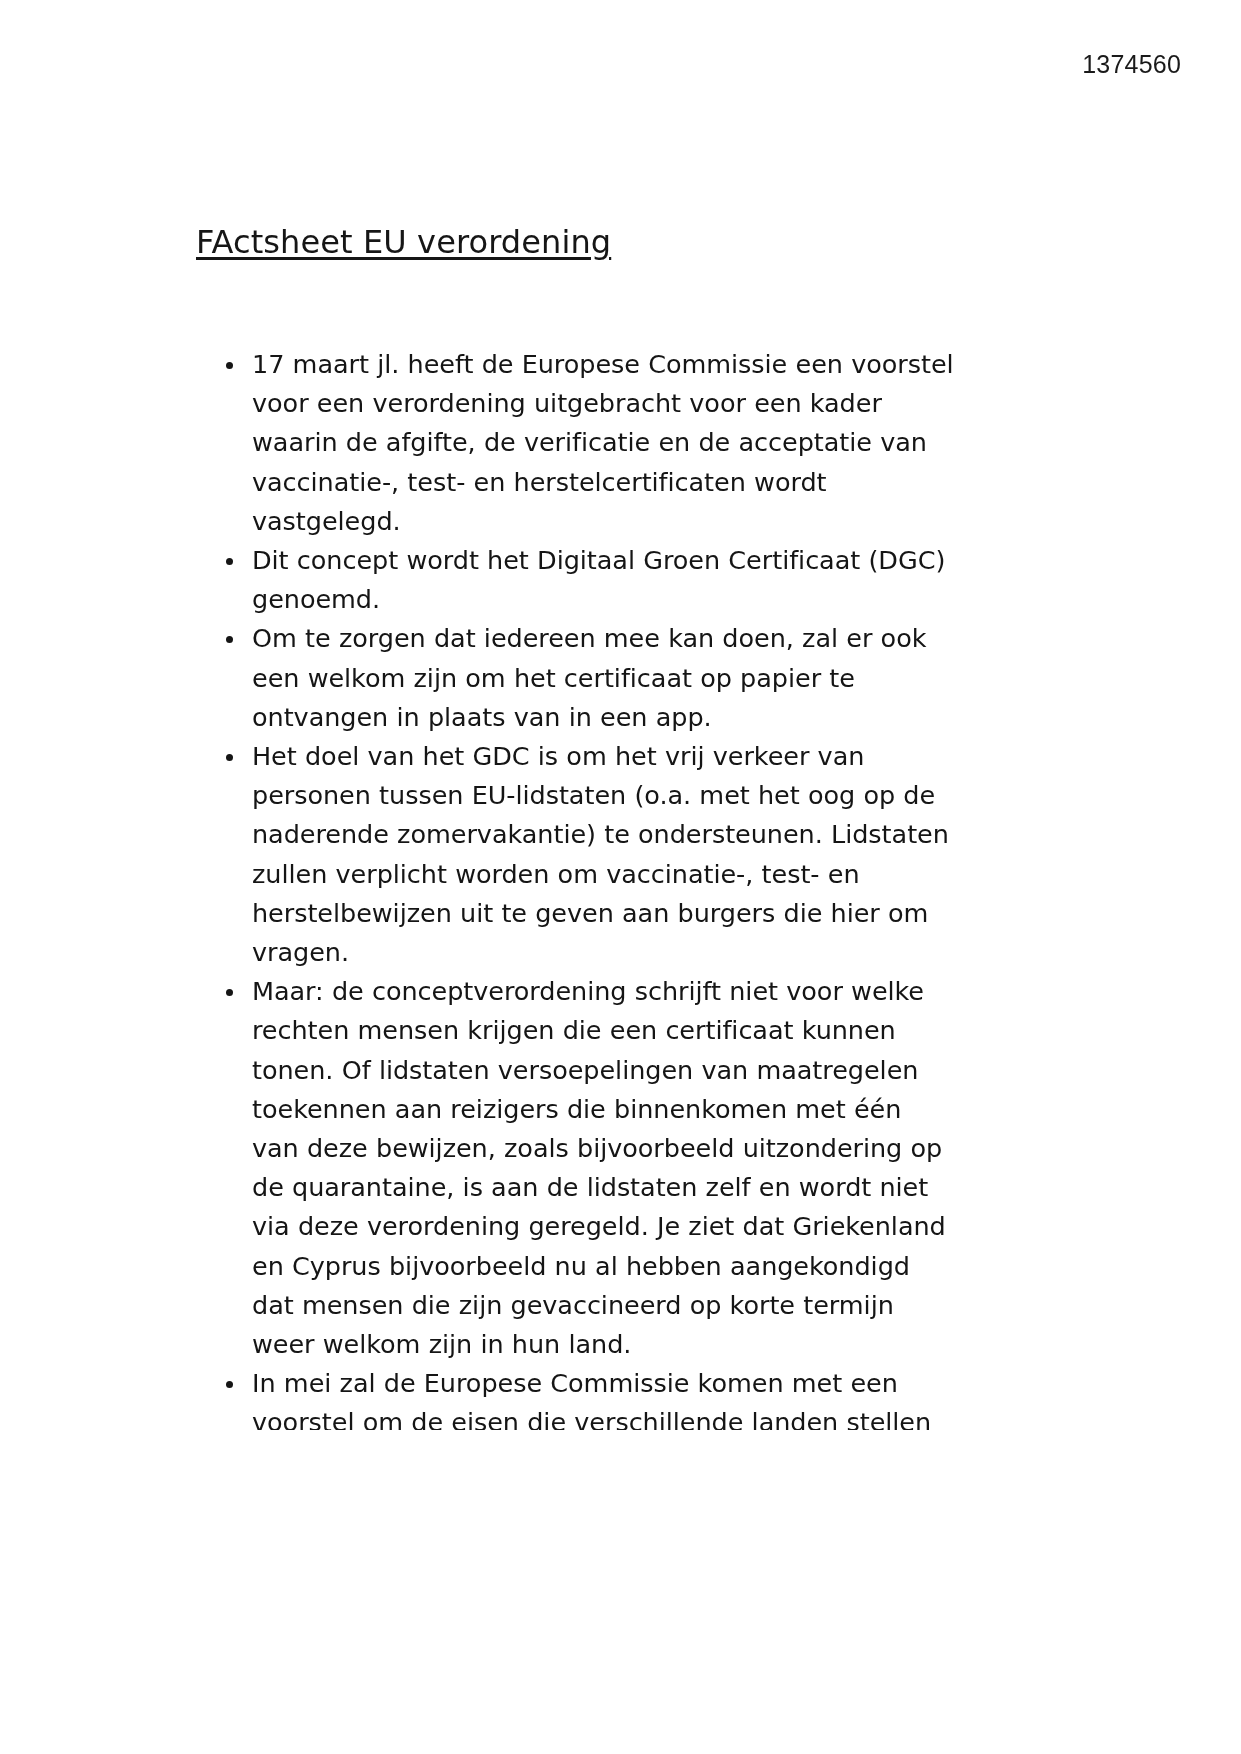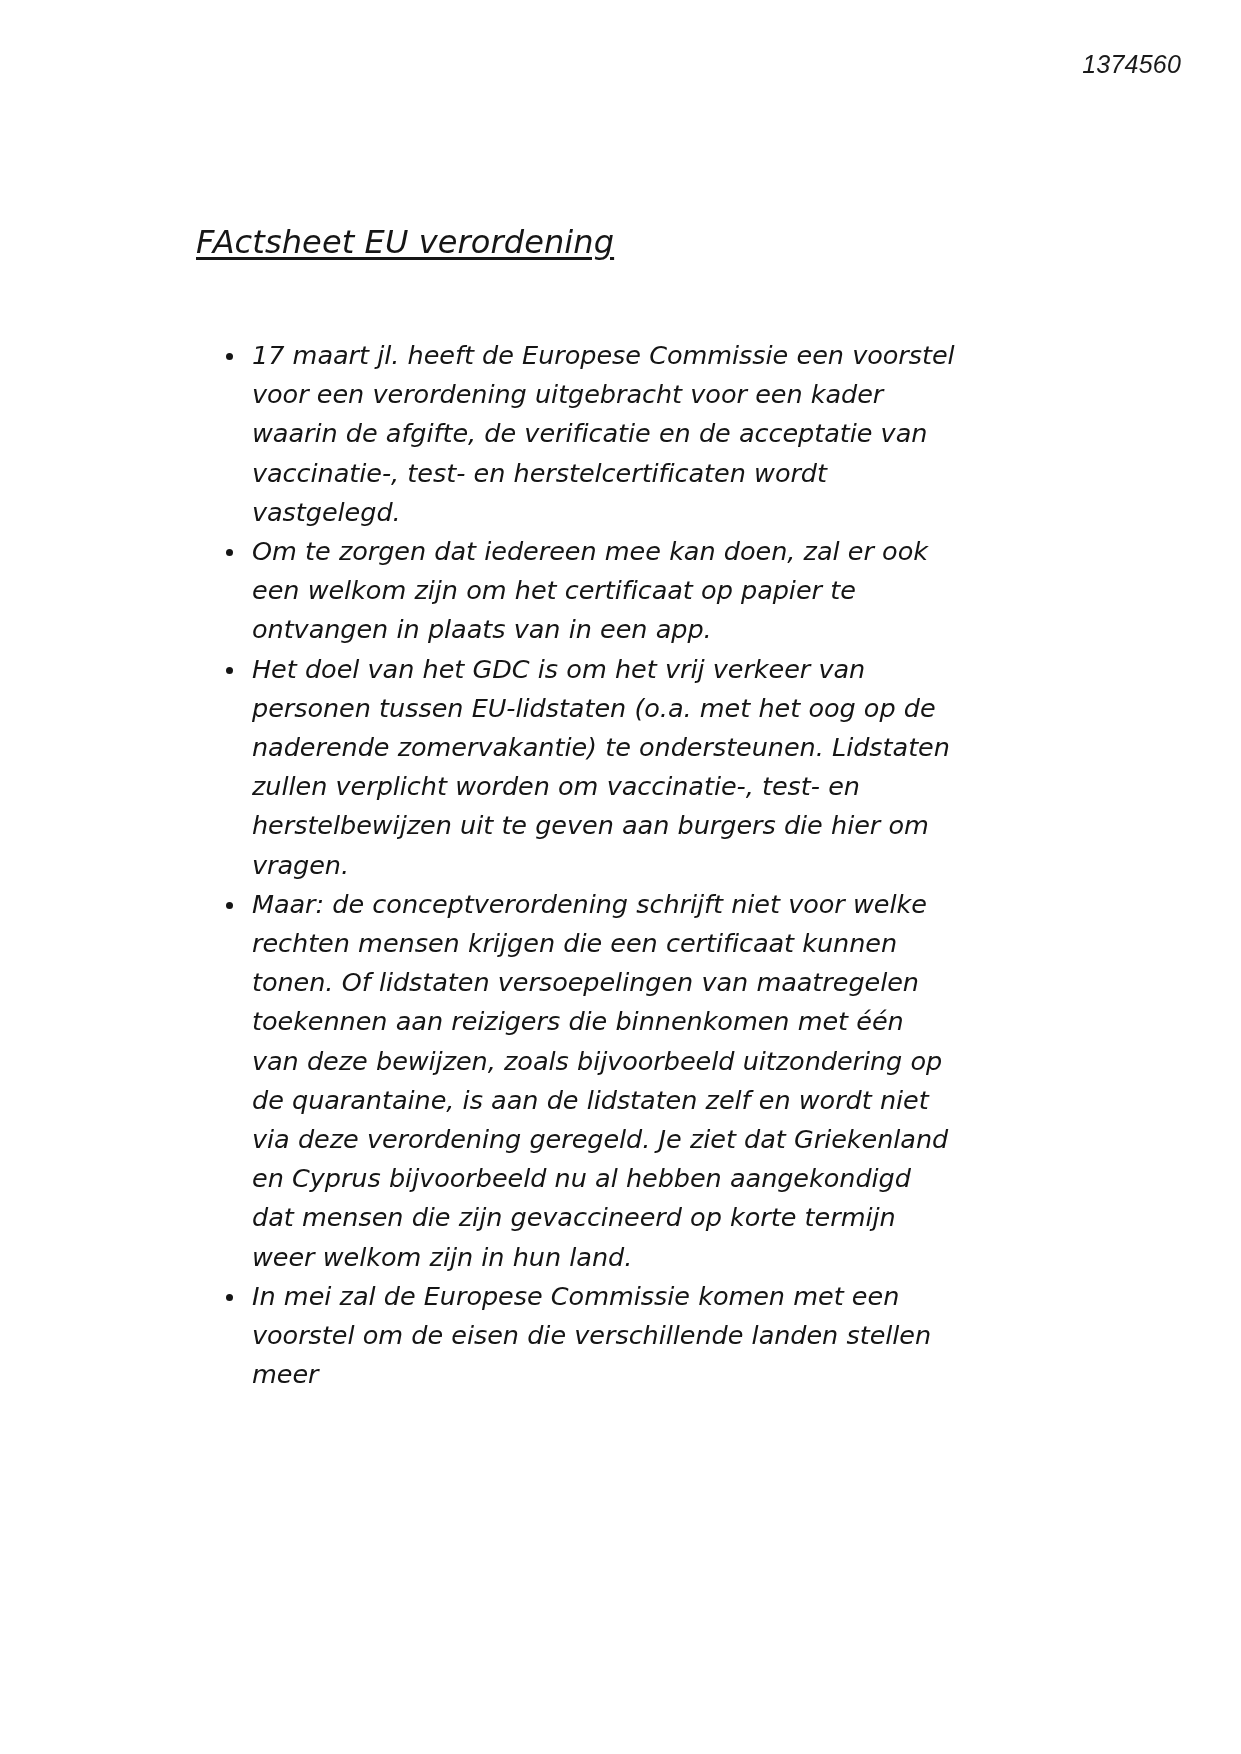--- a/index.html
+++ b/index.html
@@ -9,21 +9,20 @@
   }
   .page {
     position: relative;
     width: 1241px;
     height: 1430px;
     background: #ffffff;
     margin: 0 auto;
     overflow: hidden;
     font-family: "DejaVu Sans", "Liberation Sans", sans-serif;
     color: #111111;
-    font-style: italic;
     -webkit-font-smoothing: antialiased;
   }
 
   
   .doc-number {
     position: absolute;
     top: 50px;
     right: 60px;
     font-size: 25px;
     letter-spacing: 0.2px;
@@ -46,21 +45,21 @@
     color: #161616;
     text-decoration: underline;
     text-underline-offset: 4px;
     letter-spacing: 0.1px;
     font-family: "DejaVu Sans", sans-serif;
   }
 
   
   .body {
     position: absolute;
-    top: 336px;
+    top: 345px;
     left: 196px;
     width: 760px;
   }
   ul.bullets {
     list-style: none;
     margin: 0;
     padding: 0;
   }
   ul.bullets > li {
     position: relative;
@@ -103,20 +102,24 @@
   </div>
 
   <div class="body">
     <ul class="bullets">
       <li>
         <span class="bullet-dot"></span>
         <span class="bullet-text">17 maart jl. heeft de Europese Commissie een voorstel voor een verordening uitgebracht voor een kader waarin de afgifte, de verificatie en de acceptatie van vaccinatie-, test- en herstelcertificaten wordt vastgelegd.</span>
       </li>
       <li>
         <span class="bullet-dot"></span>
+        <span class="bullet-text">Dit concept wordt het Digitaal Groen Certificaat (DGC) genoemd.</span>
+      </li>
+      <li>
+        <span class="bullet-dot"></span>
         <span class="bullet-text">Om te zorgen dat iedereen mee kan doen, zal er ook een welkom zijn om het certificaat op papier te ontvangen in plaats van in een app.</span>
       </li>
       <li>
         <span class="bullet-dot"></span>
         <span class="bullet-text">Het doel van het GDC is om het vrij verkeer van personen tussen EU-lidstaten (o.a. met het oog op de naderende zomervakantie) te ondersteunen. Lidstaten zullen verplicht worden om vaccinatie-, test- en herstelbewijzen uit te geven aan burgers die hier om vragen.</span>
       </li>
       <li>
         <span class="bullet-dot"></span>
         <span class="bullet-text">Maar: de conceptverordening schrijft niet voor welke rechten mensen krijgen die een certificaat kunnen tonen. Of lidstaten versoepelingen van maatregelen toekennen aan reizigers die binnenkomen met één van deze bewijzen, zoals bijvoorbeeld uitzondering op de quarantaine, is aan de lidstaten zelf en wordt niet via deze verordening geregeld. Je ziet dat Griekenland en Cyprus bijvoorbeeld nu al hebben aangekondigd dat mensen die zijn gevaccineerd op korte termijn weer welkom zijn in hun land.</span>
       </li>

